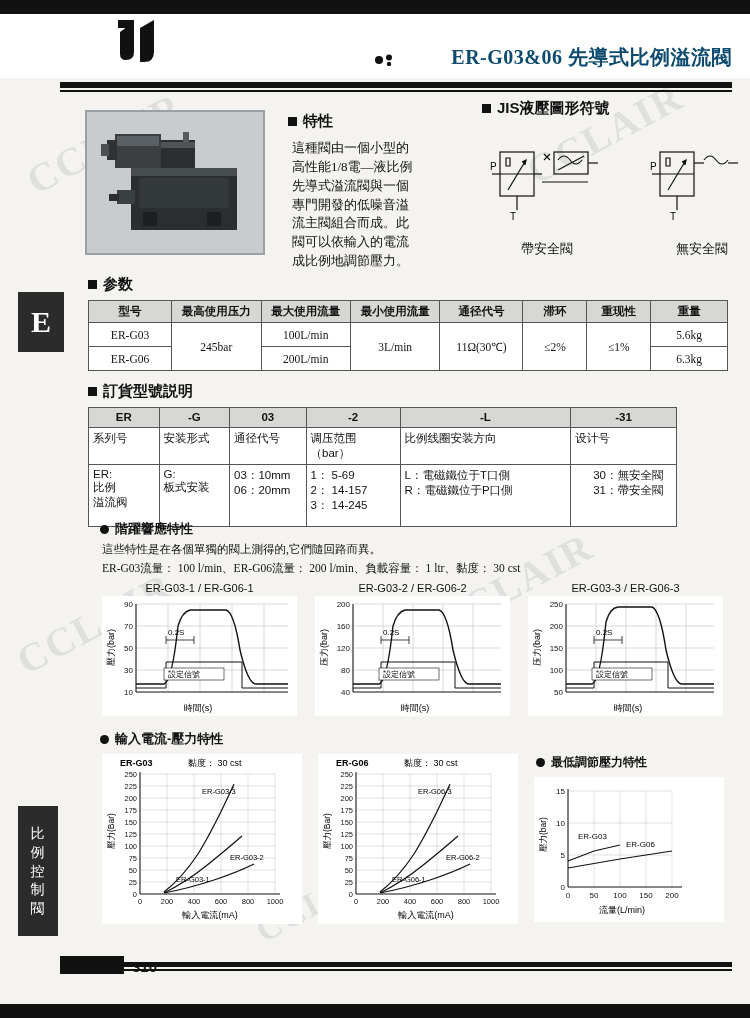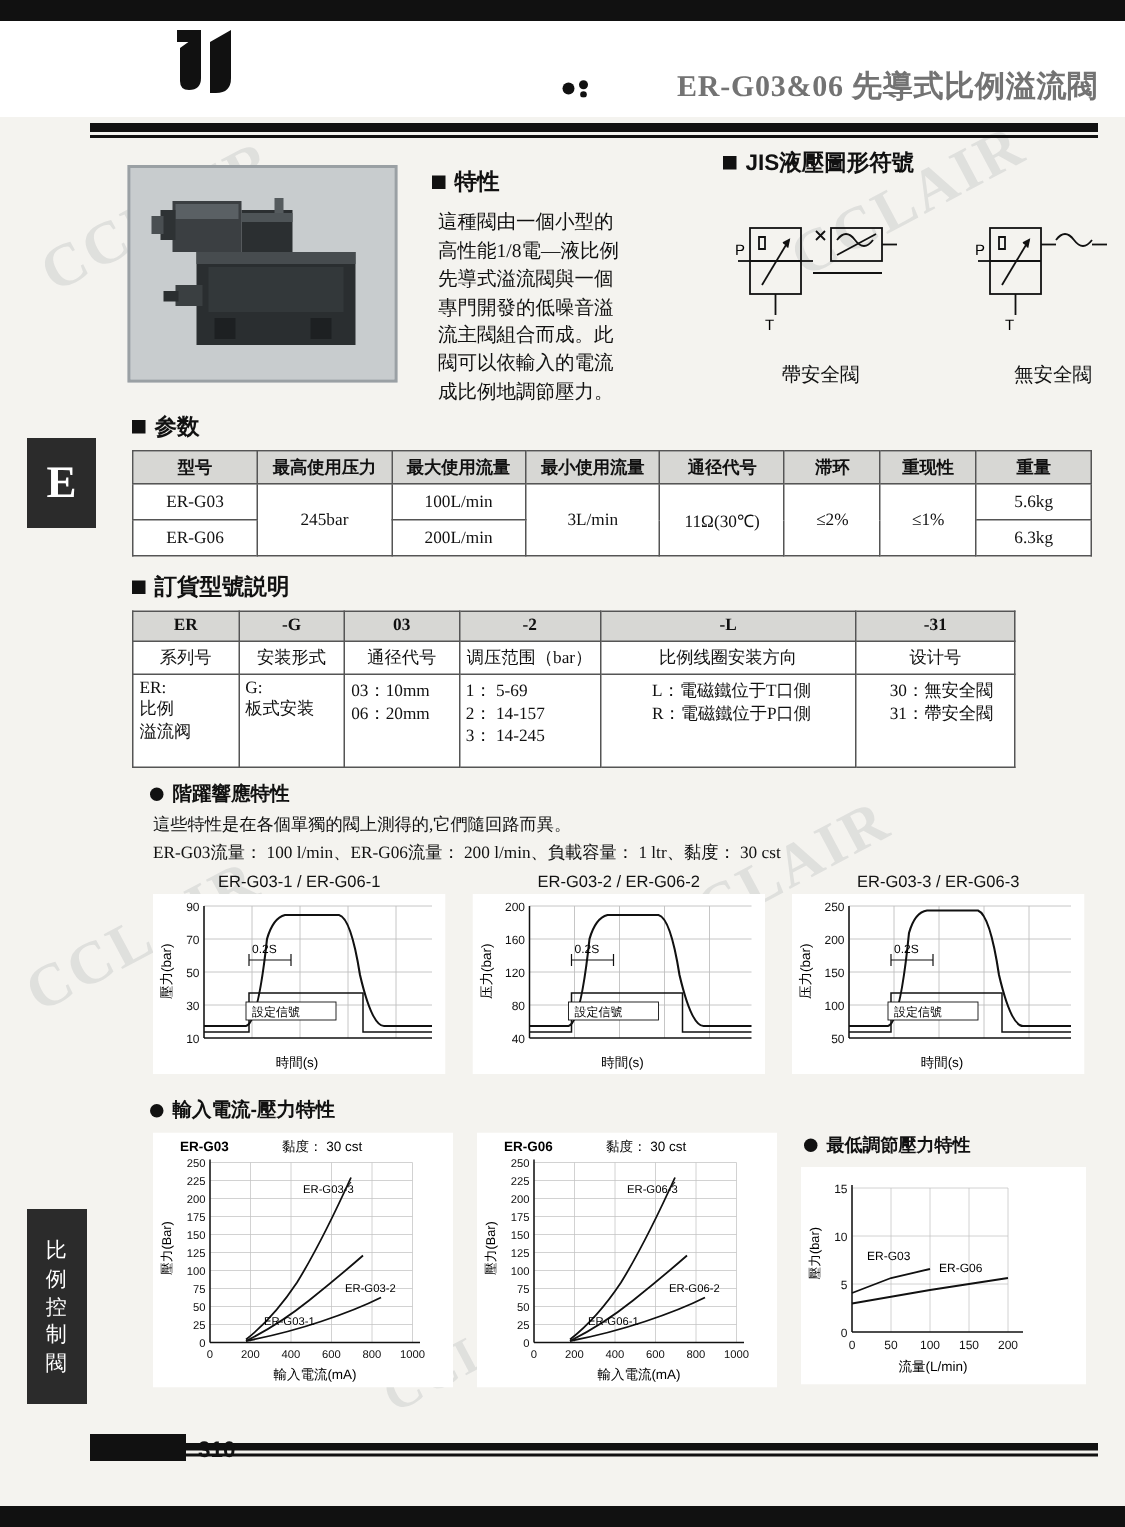--- a/index.html
+++ b/index.html
@@ -40,21 +40,21 @@
   }
   .hdr-black {
     position:absolute; left:0; top:0; width:750px; height:14px; background:#111;
   }
   .logo {
     position:absolute; left:110px; top:18px; width:68px; height:48px;
   }
   .hdr-title {
     position:absolute; right:18px; top:44px;
     font-size:20px; font-weight:bold; letter-spacing:.5px;
-    color:#737373;
+    color:#0c4a6e;
     font-family:"Liberation Serif", serif;
   }
   .hdr-dots { position:absolute; right:350px; top:52px; }
   .hdr-rule {
     position:absolute; left:60px; top:82px; width:672px; height:6px;
     background:#111;
   }
   .hdr-rule2 {
     position:absolute; left:60px; top:90px; width:672px; height:2px;
     background:#111;
@@ -99,28 +99,28 @@
   .jis-cap { text-align:center; font-size:13px; margin-top:6px; font-family:"Liberation Serif", serif;}
   
   .params { position:absolute; left:88px; top:275px; width:640px; }
   table.grid { border-collapse:collapse; width:100%; background:#fff; }
   table.grid th, table.grid td {
     border:1px solid #555; font-size:11.5px; text-align:center;
     padding:3px 2px; font-family:Liberation Serif, serif;
   }
   table.grid th { background:#d7d7d4; font-weight:bold; }
   
-  .order { position:absolute; left:88px; top:382px; width:589px;font-family:Liberation Serif, serif; }
+  .order { position:absolute; left:88px; top:382px; width:589px; }
   table.order-grid { border-collapse:collapse; width:100%; background:#fff; }
   table.order-grid td, table.order-grid th {
     border:1px solid #555; font-size:11.5px; padding:3px 4px;
     vertical-align:top;
   }
   table.order-grid .hdr { background:#d7d7d4; text-align:center; font-weight:bold;}
-  table.order-grid .ctr { text-align:center; }
+  table.order-grid .ctr { }
   
   .curves { position:absolute; left:88px; top:512px; width:640px; }
   .curve-note { font-size:11.5px; font-family:"Liberation Serif", serif; margin:4px 0 0 14px;}
   .chart-title { font-size:11px; text-align:center; margin-bottom:2px;}
   .chart-cell { position:relative; }
   svg text { font-family:"Liberation Sans", sans-serif; }
   
   .foot-rule { position:absolute; left:60px; top:962px; width:672px; height:5px; background:#111;}
   .foot-rule2 { position:absolute; left:60px; top:969px; width:672px; height:2px; background:#111;}
   .foot-blk { position:absolute; left:60px; top:956px; width:64px; height:18px; background:#111;}
@@ -308,21 +308,21 @@
         <td style="white-space:pre-line">ER:
 比例
 溢流阀</td>
         <td style="white-space:pre-line">G:
 板式安装</td>
         <td style="white-space:pre-line">03：10mm
 06：20mm</td>
         <td style="white-space:pre-line">1： 5-69
 2： 14-157
 3： 14-245</td>
-        <td style="white-space:pre-line;padding-left:34px;">L：電磁鐵位于T口側
+        <td style="white-space:pre-line;padding-left:4px;">L：電磁鐵位于T口側
 R：電磁鐵位于P口側</td>
         <td style="white-space:pre-line;padding-left:22px;">30：無安全閥
 31：帶安全閥</td>
       </tr>
     </tbody>
       </table>
   </div>
 
   <div class="curves">
     <div class="sec-title" style="font-size:13px;margin:8px 0 0 12px;">

